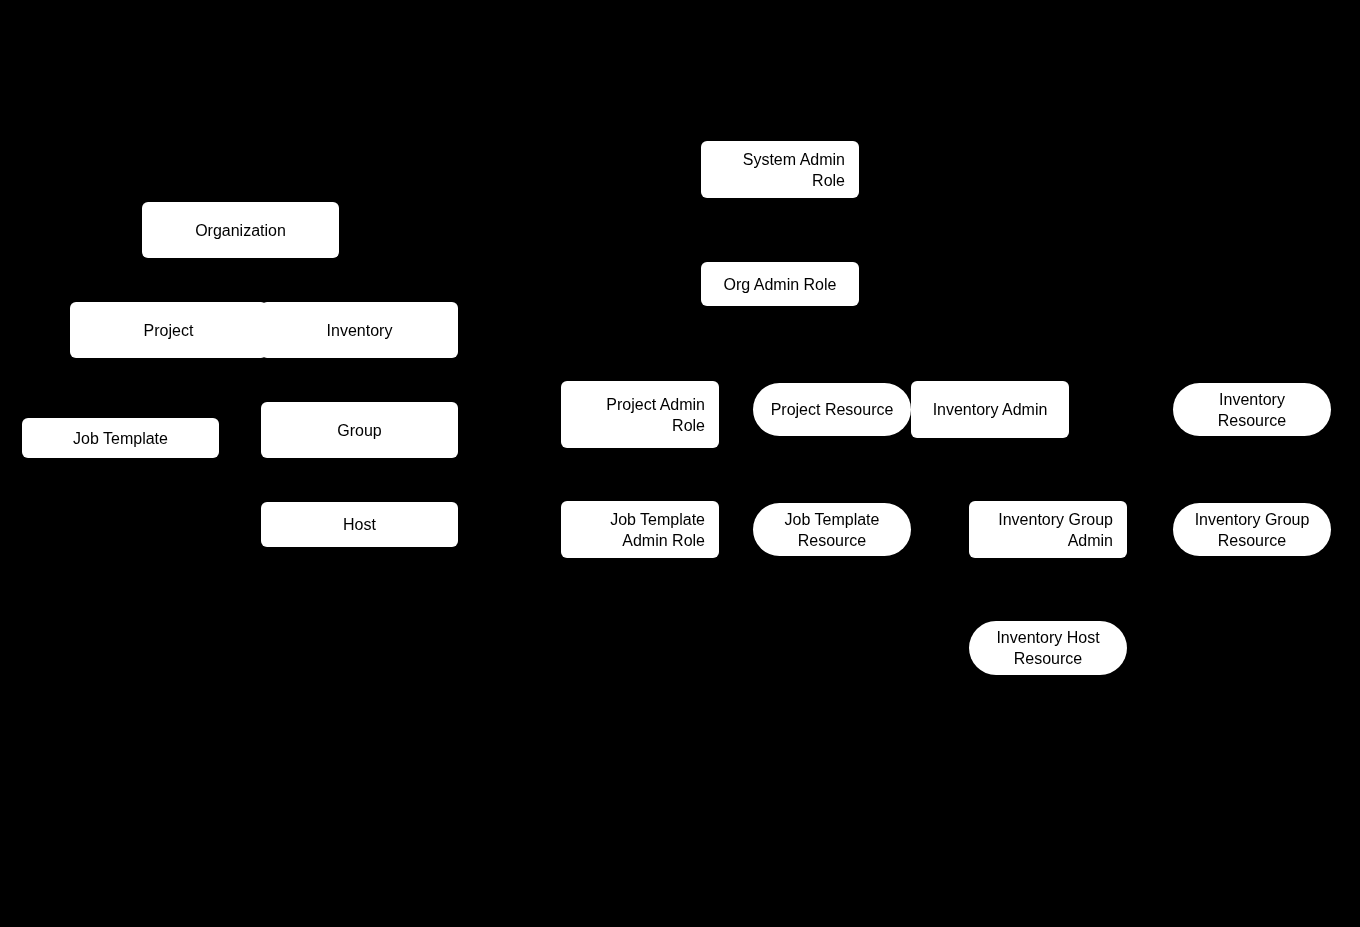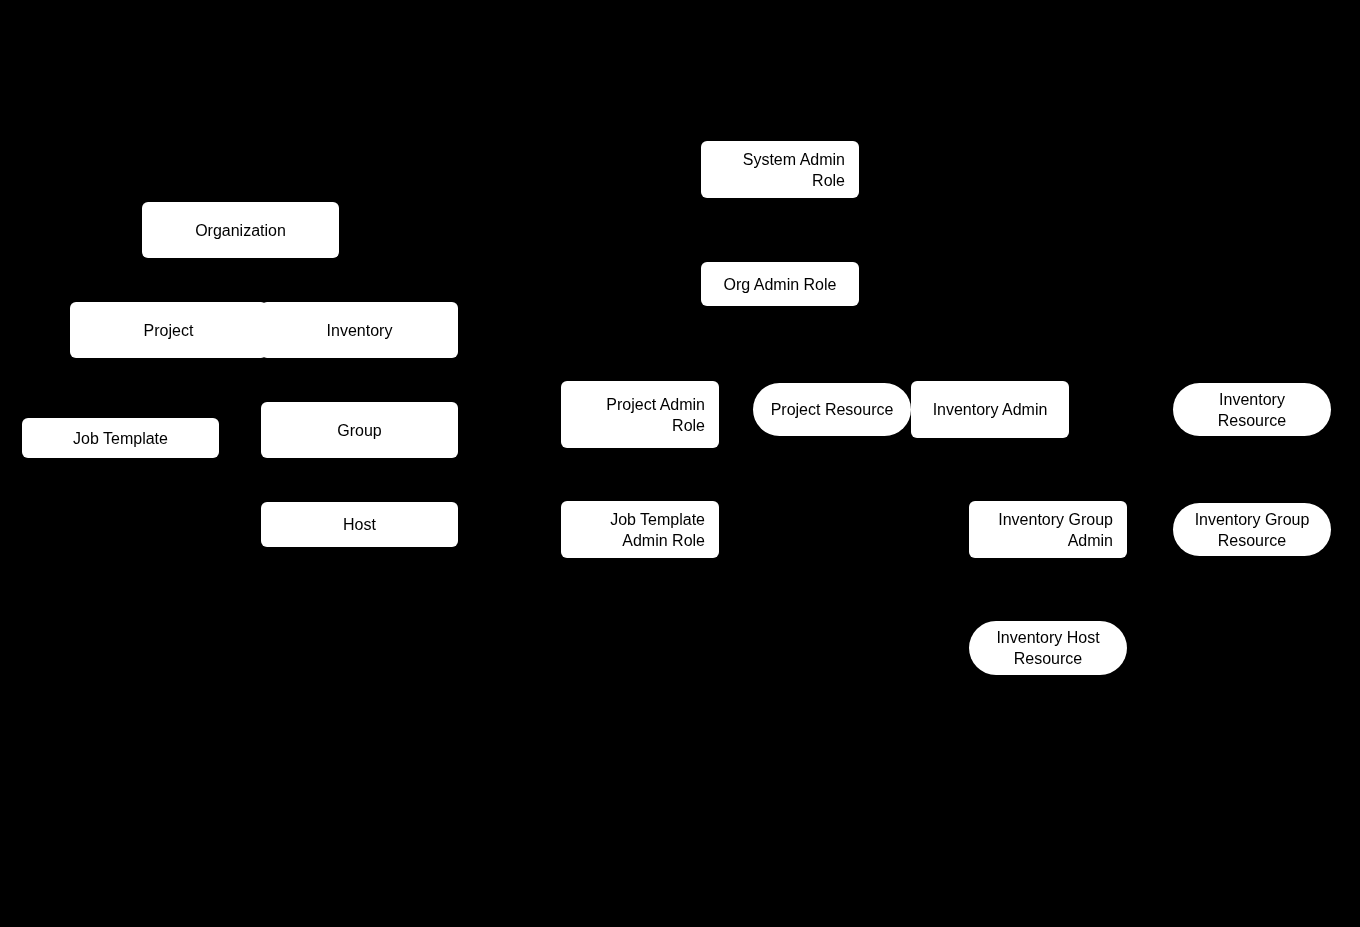--- a/index.html
+++ b/index.html
@@ -93,20 +93,23 @@
   </div>
 
   <div class="node pill" style="left:1173px; top:383px; width:158px; height:53px;">
     <span class="label">Inventory Resource</span>
   </div>
 
   <div class="node rect" style="left:561px; top:501px; width:158px; height:57px;">
     <span class="label">Job Template Admin Role</span>
   </div>
 
+  <div class="node pill" style="left:753px; top:503px; width:158px; height:53px;">
+    <span class="label">Job Template Resource</span>
+  </div>
 
   <div class="node rect" style="left:969px; top:501px; width:158px; height:57px;">
     <span class="label">Inventory Group Admin</span>
   </div>
 
   <div class="node pill" style="left:1173px; top:503px; width:158px; height:53px;text-align:center;">
     <span class="label">Inventory Group Resource</span>
   </div>
 
   <div class="node pill" style="left:969px; top:621px; width:158px; height:54px;">

